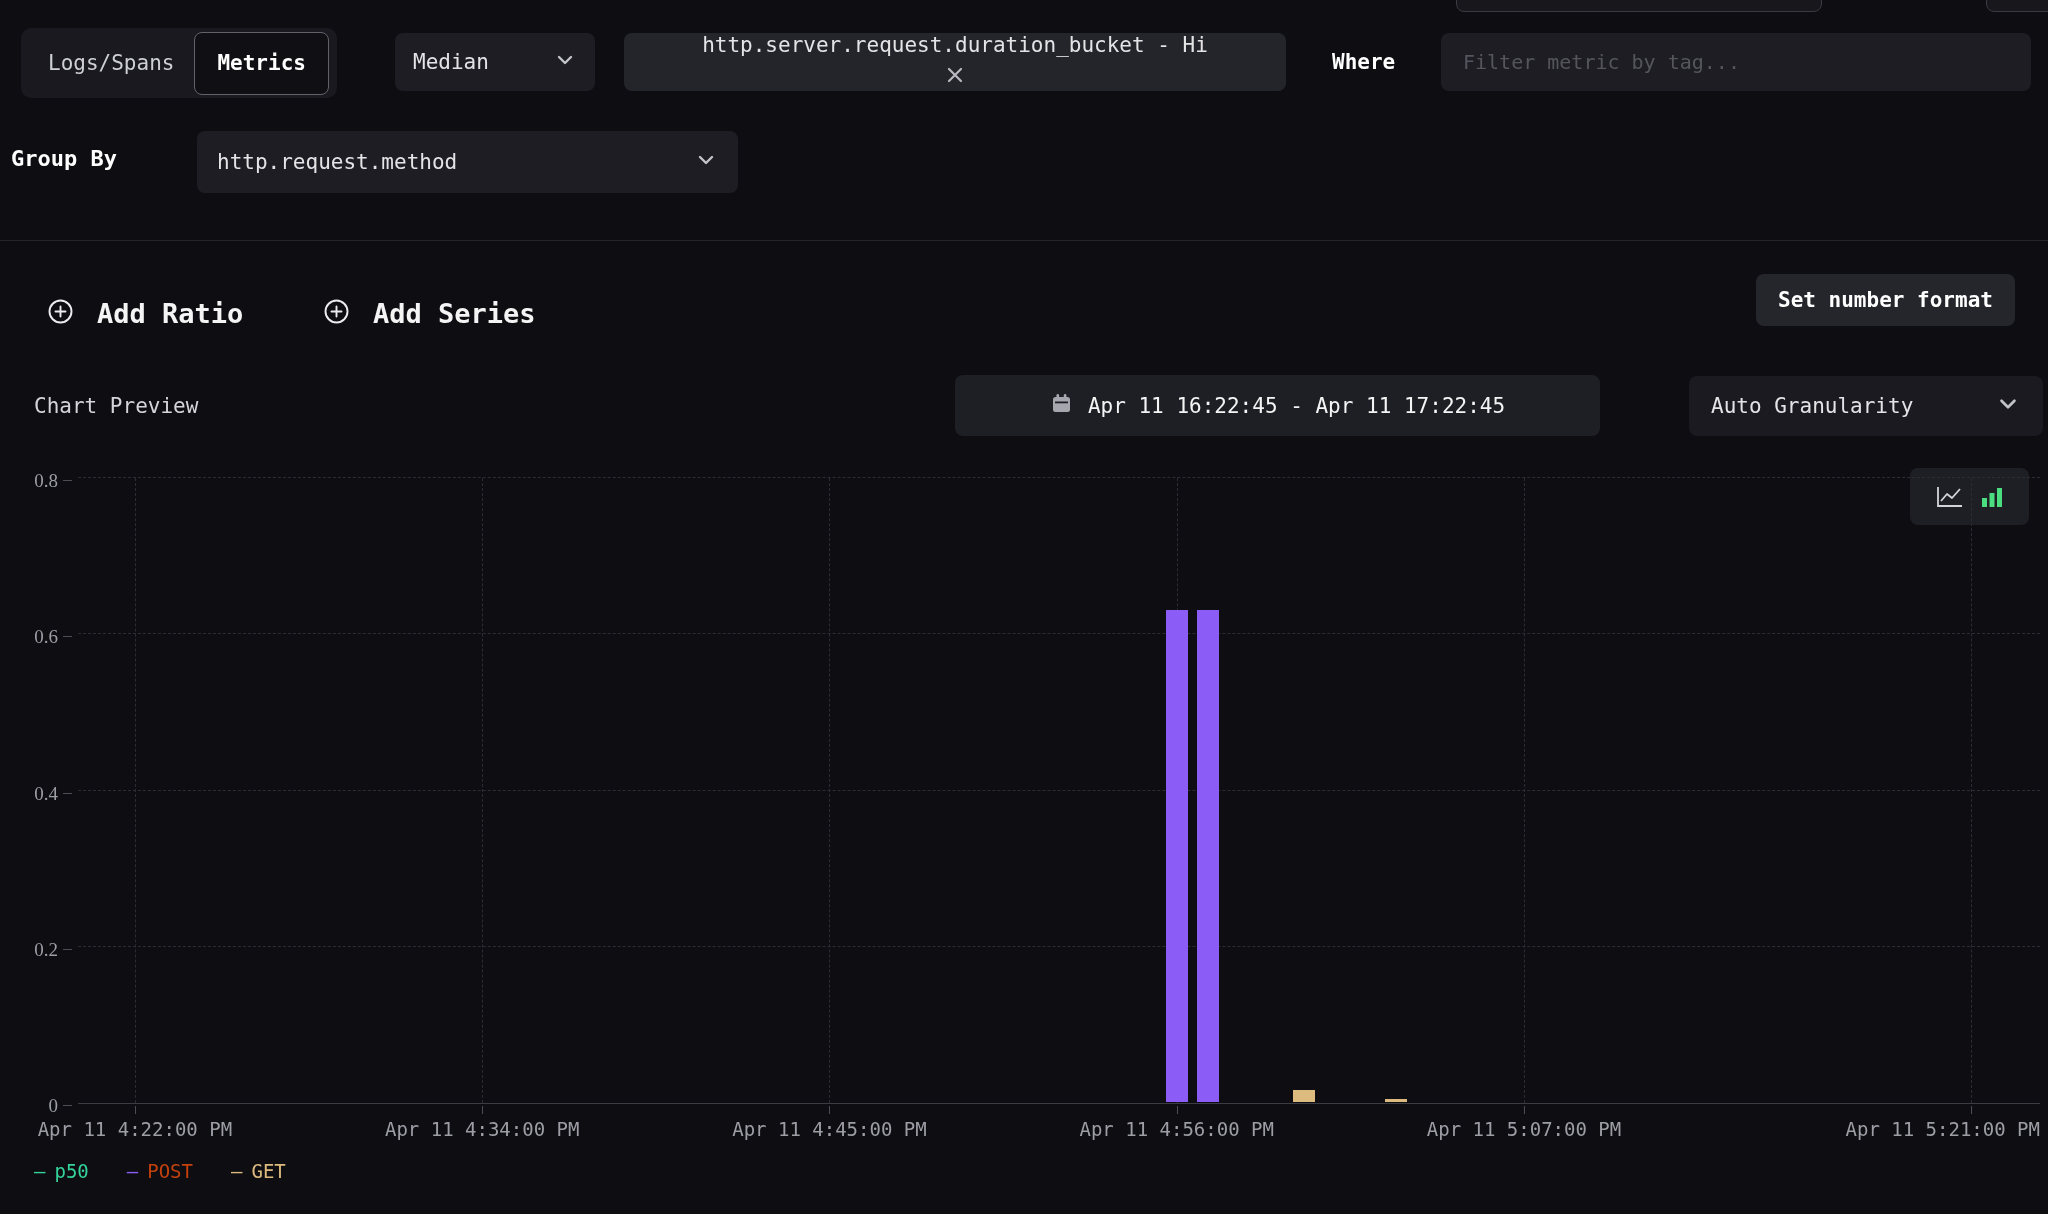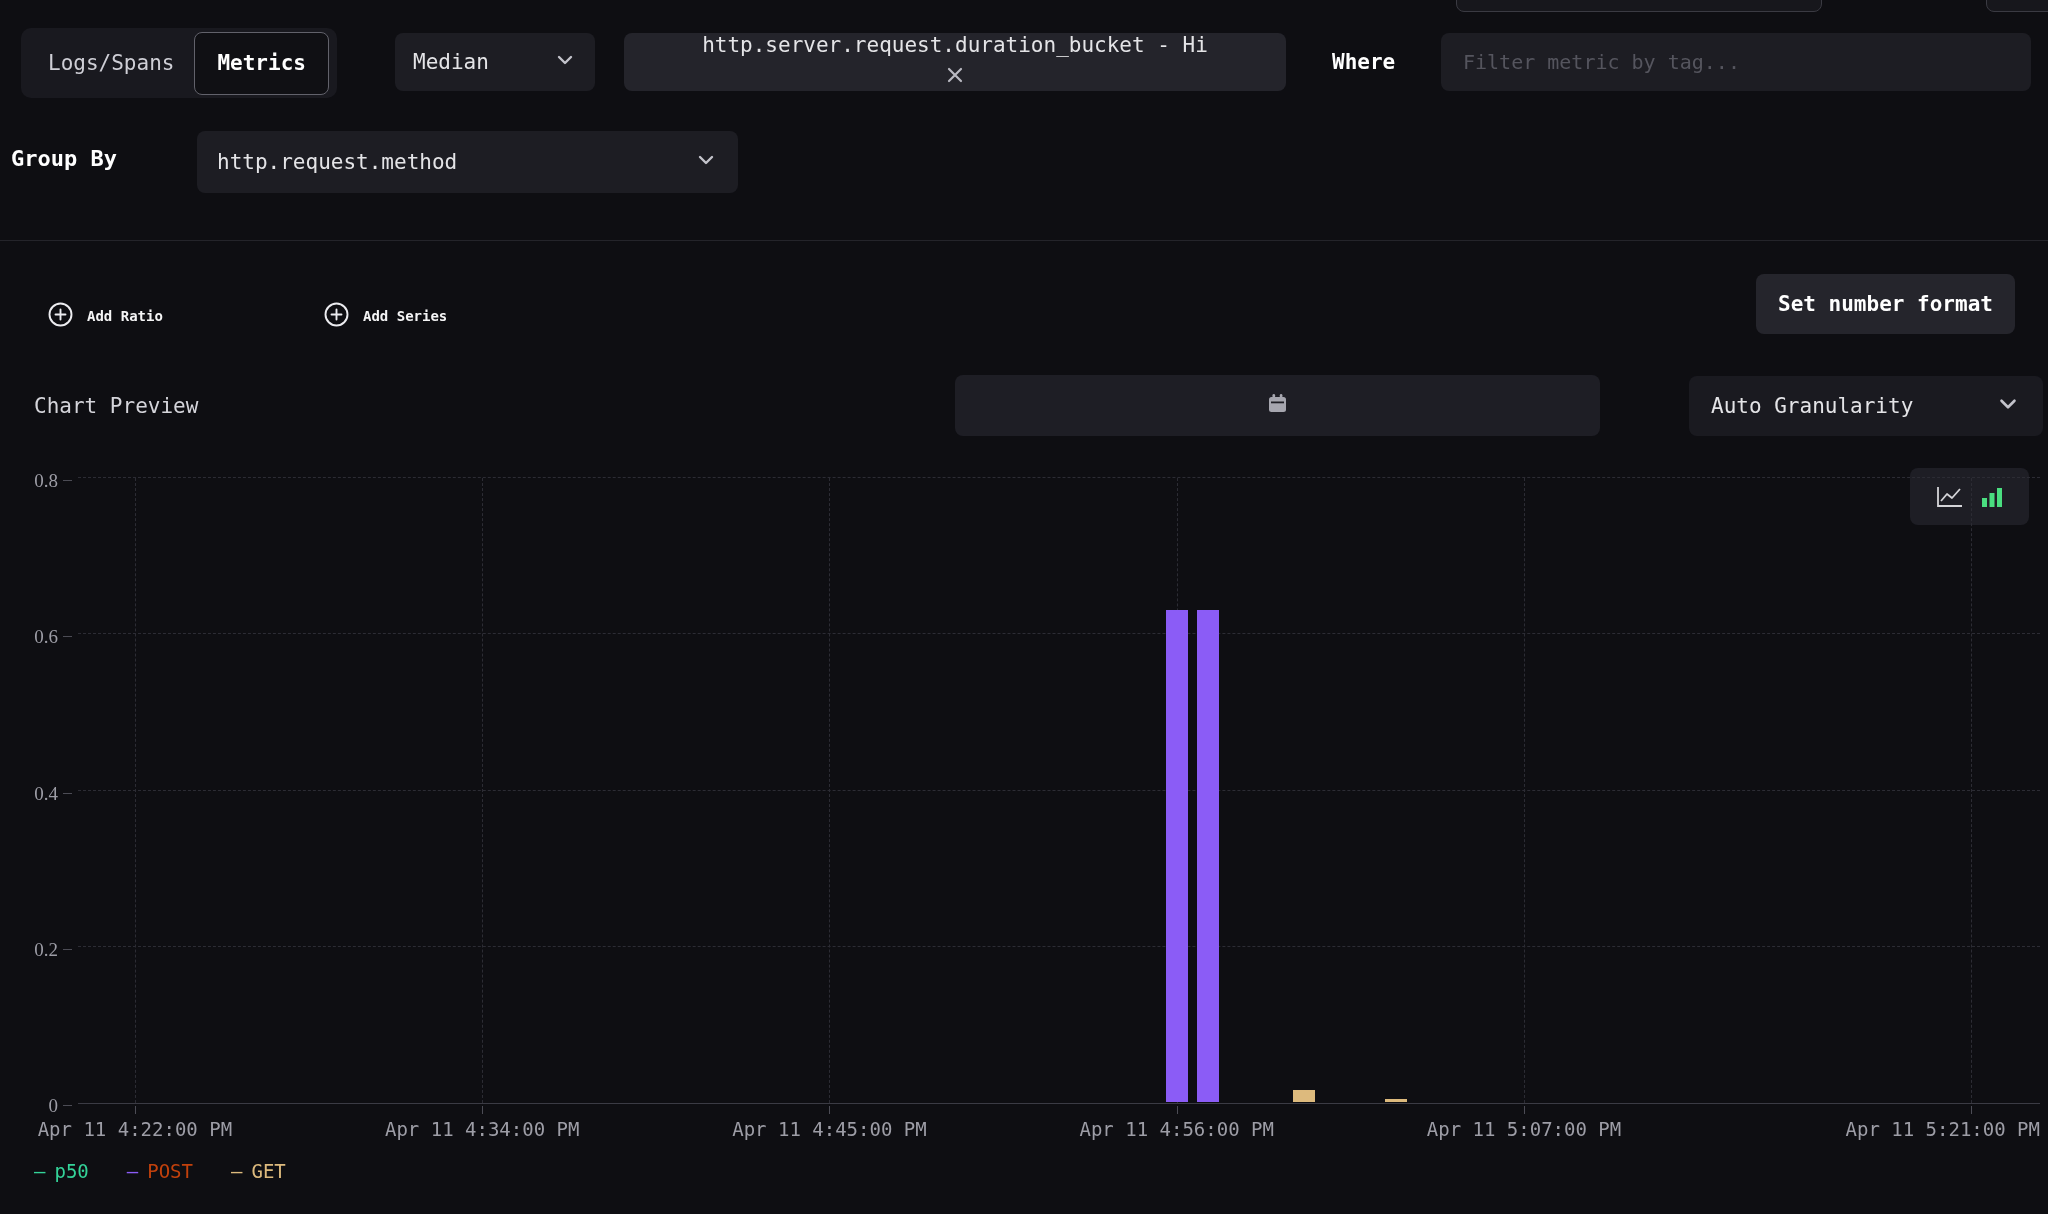--- a/index.html
+++ b/index.html
@@ -28,24 +28,24 @@
   .filter-input { position:absolute; left:1441px; top:33px; width:590px; height:58px; background:#1d1d23; border:none; border-radius:8px; color:#e4e4e7; font-size:20px; padding:0 22px; font-family:inherit; outline:none; }
   .filter-input::placeholder { color:#55555e; }
 
   
   .groupby-label { position:absolute; left:11px; top:146px; font-size:22px; font-weight:700; color:#ffffff; }
   .groupby-dropdown { left:187px; top:131px; width:541px; height:62px; justify-content:space-between; padding:0 20px; cursor:pointer; }
 
   .divider { position:absolute; left:0; top:240px; width:2048px; height:1px; background:#24242a; }
 
   
-  .add-btn { position:absolute; top:298px; height:36px; display:flex; align-items:center; gap:13px; font-size:14px; font-weight:700; color:#f4f4f5; cursor:pointer; }
+  .add-btn { position:absolute; top:298px; height:36px; display:flex; gap:23px; font-size:27px; font-weight:700; color:#f4f4f5; cursor:pointer; }
   .add-ratio { left:47px; }
   .add-series { left:323px; }
-  .set-format-btn { position:absolute; left:1756px; top:274px; height:60px; padding:0 22px; display:flex; align-items:center; background:#25252c; border-radius:8px; font-size:21px; font-weight:700; color:#ffffff; cursor:pointer; }
+  .set-format-btn { position:absolute; left:1756px; top:274px; height:52px; padding:0 22px; display:flex; align-items:center; background:#25252c; border-radius:8px; font-size:21px; font-weight:700; color:#ffffff; cursor:pointer; }
 
   
   .chart-preview-label { position:absolute; left:34px; top:394px; font-size:21px; color:#d4d4da; }
   .time-range { position:absolute; left:955px; top:375px; width:645px; height:61px; background:#1e1e25; border-radius:8px; display:flex; align-items:center; justify-content:center; gap:15px; font-size:21px; color:#f4f4f5; cursor:pointer; }
   .granularity { left:1679px; top:376px; width:354px; height:60px; background:#1a1a20; justify-content:space-between; padding:0 22px; cursor:pointer; }
 
   
   .chart-toggle { position:absolute; left:1910px; top:468px; width:119px; height:57px; background:#1e1e25; border-radius:8px; display:flex; align-items:center; justify-content:center; gap:14px; }
   .chart-toggle .icon-btn { display:flex; align-items:center; cursor:pointer; }
 
@@ -133,20 +133,21 @@
 
 <div class="time-range">
   <span>
     <svg width="23" height="23" viewBox="0 0 23 23">
         <rect x="3" y="5" width="17" height="15" rx="2.5" fill="#a6a6af"></rect>
         <rect x="6.5" y="2" width="2.6" height="5" rx="1.3" fill="#a6a6af"></rect>
         <rect x="13.8" y="2" width="2.6" height="5" rx="1.3" fill="#a6a6af"></rect>
         <rect x="5" y="9.5" width="13" height="1.8" fill="#1e1e25"></rect>
       </svg>
   </span>
+  <span>Apr 11 16:22:45 - Apr 11 17:22:45</span>
 </div>
 
 <div class="dropdown granularity">
   <span>Auto Granularity</span>
   <span>
     <svg width="26" height="26" viewBox="0 0 24 24">
         <path d="M6 9l6 6 6-6" fill="none" stroke="#c3c3cb" stroke-width="2.4" stroke-linecap="round" stroke-linejoin="round"></path>
       </svg>
   </span>
 </div>

